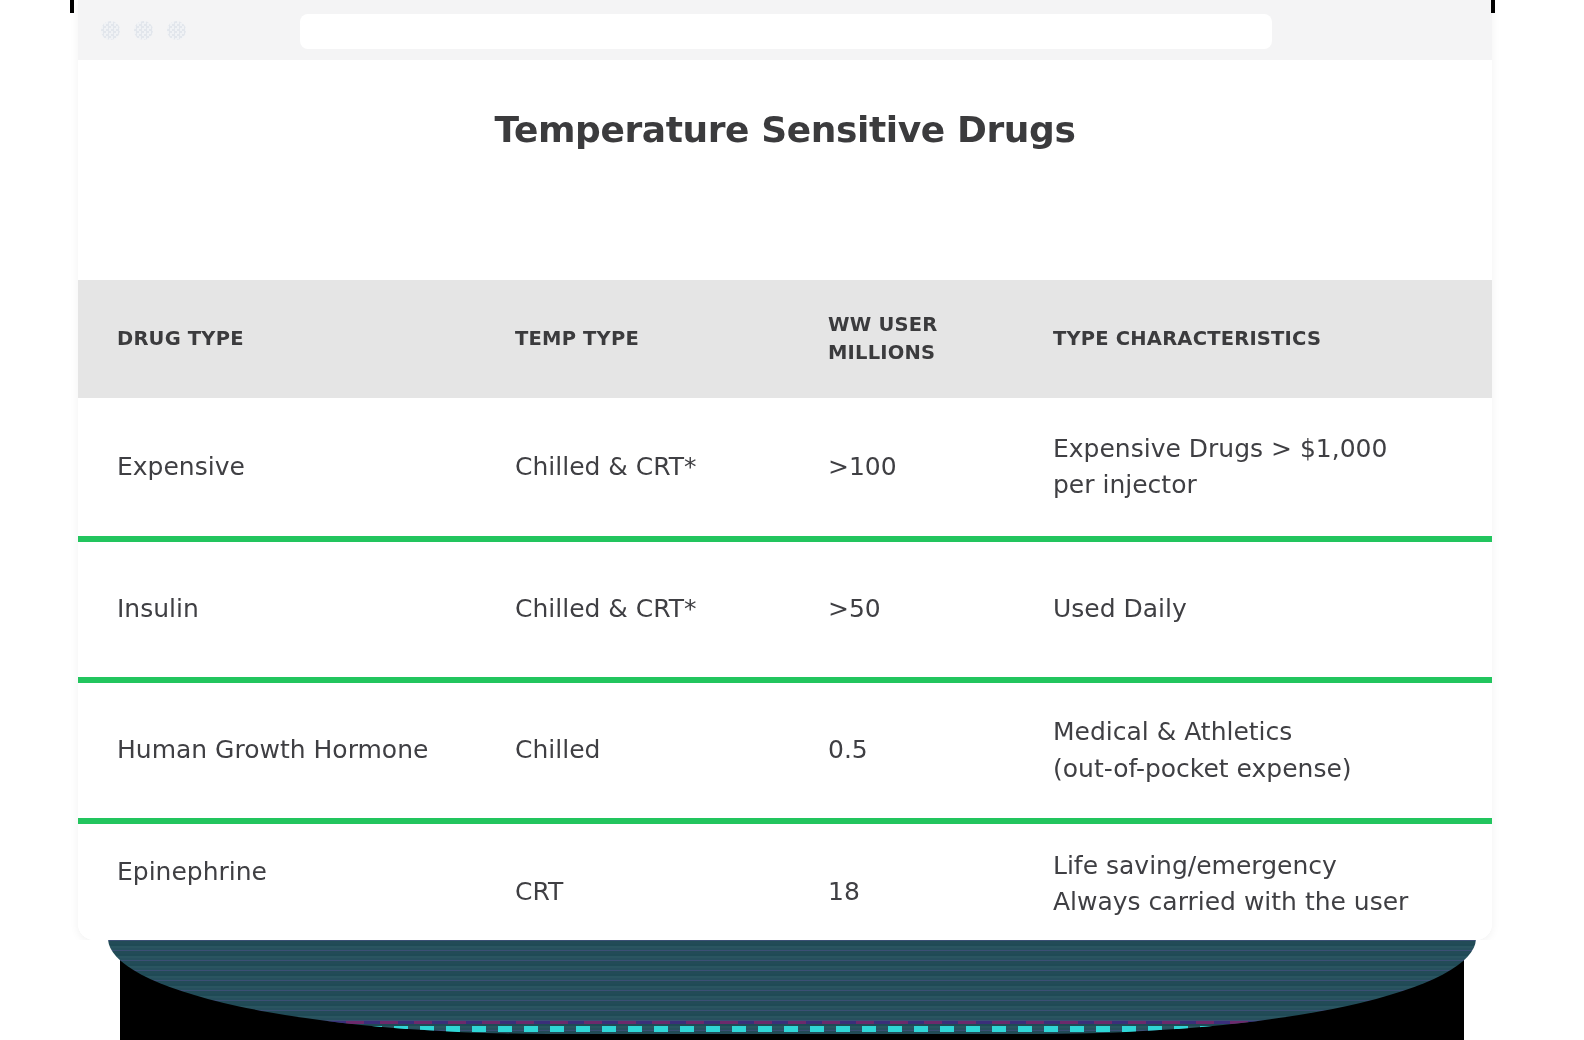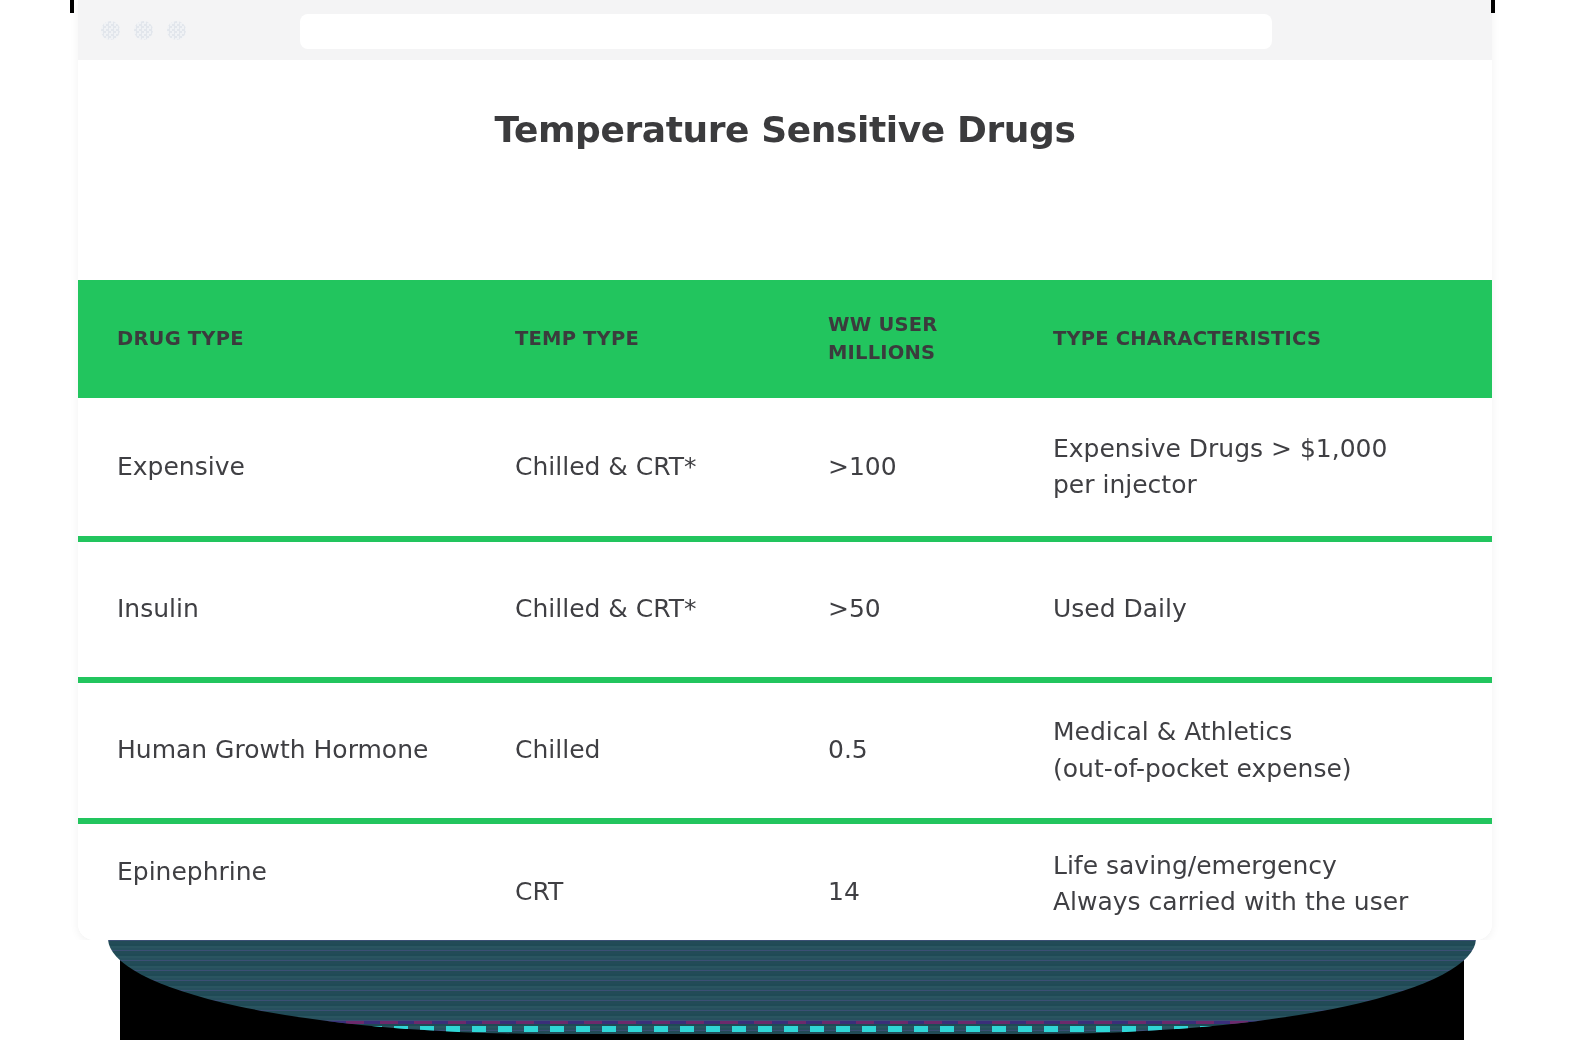--- a/index.html
+++ b/index.html
@@ -91,21 +91,21 @@
   .data-table {
     position: absolute;
     top: 220px;
     left: 0;
     width: 100%;
     border-collapse: collapse;
     table-layout: fixed;
   }
 
   .data-table thead tr {
-    background: #22c55e;
+    background: #e5e5e5;
   }
 
   .data-table th {
     text-align: left;
     vertical-align: middle;
     font-size: 19.5px;
     font-weight: 700;
     color: #3b3b3d;
     letter-spacing: 0.2px;
     height: 118px;
@@ -291,21 +291,21 @@
             <td class="col-users">0.5</td>
             <td class="col-other">
               <span class="line2">Medical &amp; Athletics</span>
               <span class="line2">(out-of-pocket expense)</span>
             </td>
           </tr>
 
           <tr class="row-offset">
             <td class="col-drug">Epinephrine</td>
             <td class="col-temp">CRT</td>
-            <td class="col-users">14</td>
+            <td class="col-users">18</td>
             <td class="col-other">
               <span class="line2">Life saving/emergency</span>
               <span class="line2">Always carried with the user</span>
             </td>
           </tr>
 
         </tbody>
       </table>
 
     </div>

